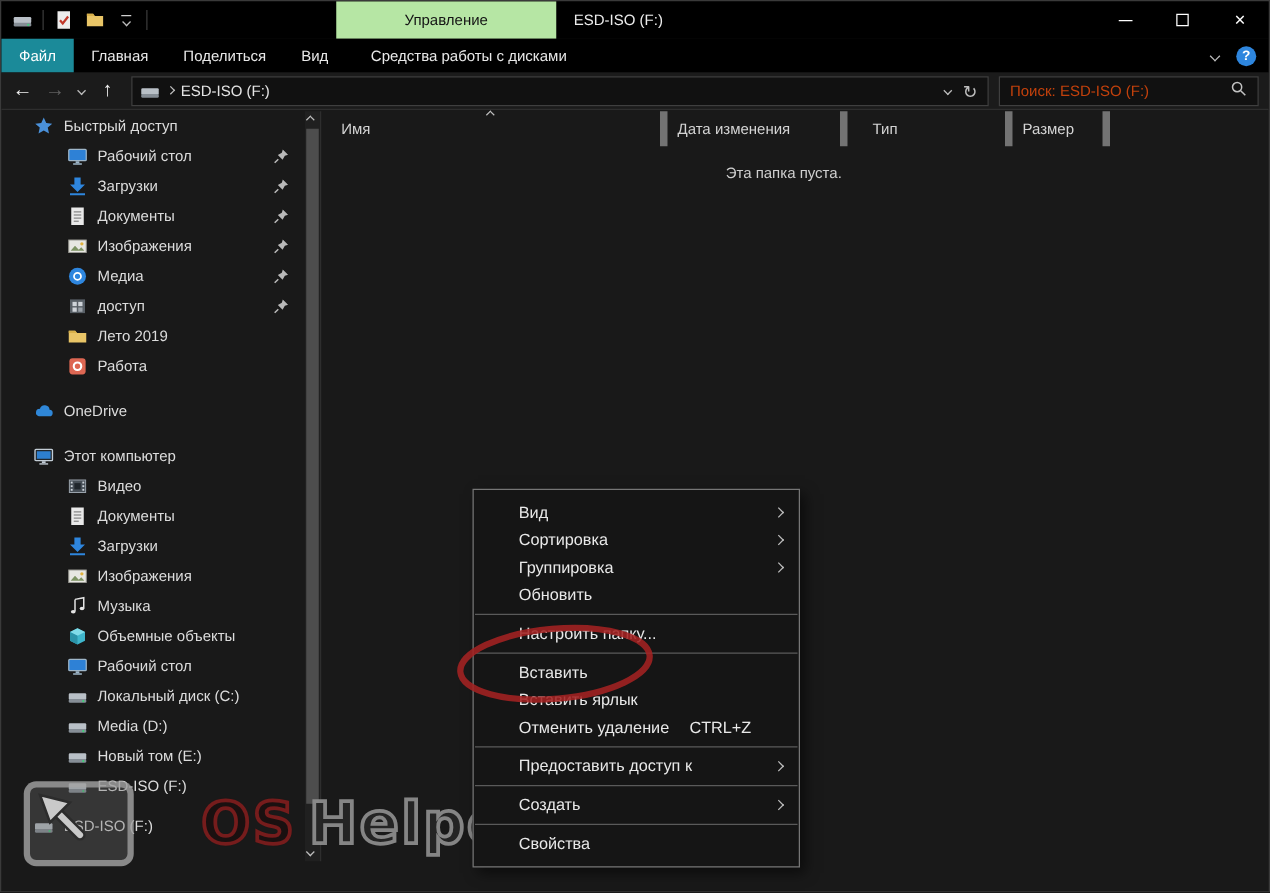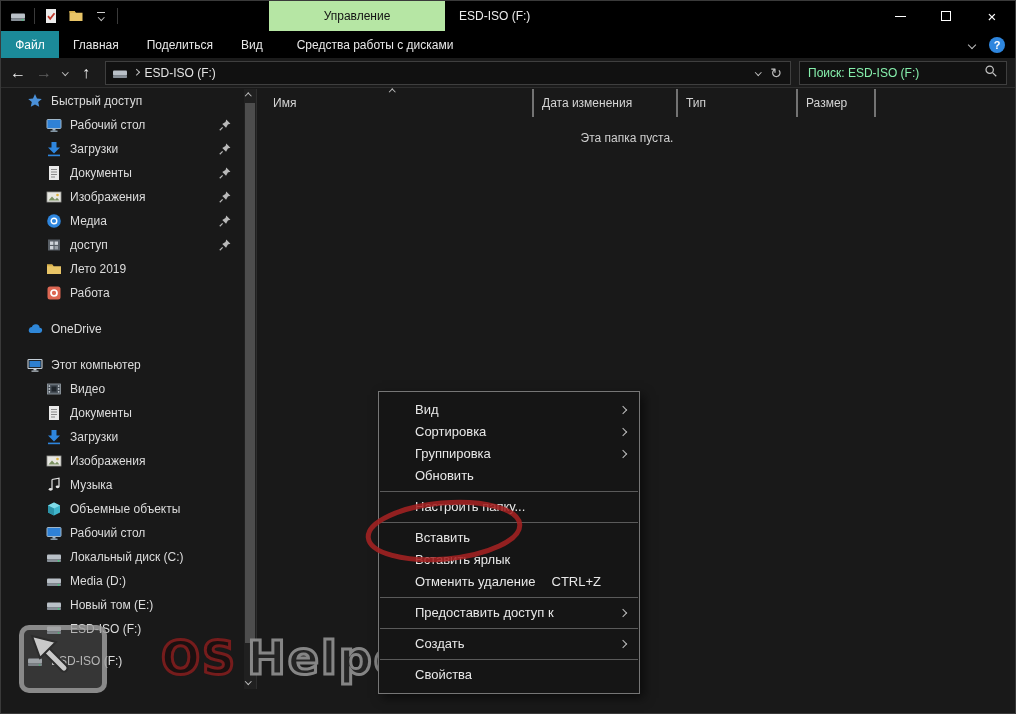--- a/index.html
+++ b/index.html
@@ -49,43 +49,43 @@
   .nav-back{color:#f0f0f0;margin-left:4px;}
   .nav-fwd{color:#5f5f5f;}
   .nav-chev{width:16px;}
   .nav-up{color:#f0f0f0;}
   .address-box{flex:1;height:24px;margin-left:6px;background:#111;border:1px solid #3f3f3f;
     display:flex;align-items:center;padding:0 6px;gap:6px;}
   .address-box svg{width:16px;height:16px;}
   .addr-right{margin-left:auto;display:flex;align-items:center;gap:10px;padding-right:2px;}
   .refresh-glyph{color:#bdbdbd;font-size:14px;}
   .search-box{width:208px;height:24px;margin:8px 8px;background:#111;border:1px solid #3f3f3f;
-    display:flex;align-items:center;padding:0 8px;color:#86efac;}
+    display:flex;align-items:center;padding:0 8px;color:#c2410c;}
   .search-box .mag{margin-left:auto;}
   
   .content{position:absolute;top:88px;left:0;right:0;bottom:24px;display:flex;}
   .sidebar{width:243px;overflow:hidden;position:relative;}
   .sidebar-section{margin-top:12px;}
   .sidebar-section:first-child{margin-top:0;}
   .sidebar-section.root-drive{margin-top:8px;}
   .sidebar-item{height:24px;display:flex;align-items:center;gap:8px;padding-left:26px;color:#dcdcdc;}
-  .sidebar-item.lvl1{padding-left:45px;}
+  .sidebar-item.lvl1{padding-left:45px;margin-left:8px;}
   .sidebar-item .icon{width:16px;height:16px;flex:0 0 16px;display:flex;}
   .sidebar-item .icon svg{width:16px;height:16px;}
   .sidebar-item .pin{margin-left:auto;margin-right:12px;width:14px;height:14px;}
   .sidebar-item .pin svg{width:14px;height:14px;}
   .side-scroll{width:12px;position:relative;background:#202020;}
   .scroll-thumb{position:absolute;left:1px;right:1px;top:14px;height:540px;background:#4d4d4d;}
   .scroll-chev{position:absolute;left:2px;}
   .scroll-chev.top{top:5px;}
   .scroll-chev.bottom{bottom:6px;}
   .v-divider{width:1px;background:#2e2e2e;}
   .main{flex:1;position:relative;}
   .col-headers{display:flex;height:28px;}
-  .col{border-right:2px solid #737373;padding-left:8px;display:flex;align-items:center;color:#d4d4d4;}
+  .col{border-right:6px solid #737373;padding-left:8px;display:flex;align-items:center;color:#d4d4d4;}
   .col.first{padding-left:16px;}
   .sort-chev{position:absolute;top:1px;left:133px;}
   .empty-text{position:absolute;top:42px;left:0;right:18px;text-align:center;color:#cfcfcf;}
   
   .context-menu{position:absolute;left:377px;top:390px;width:262px;background:#151515;
     border:1px solid #767676;padding:7px 0;z-index:60;box-shadow:4px 4px 10px rgba(0,0,0,.55);}
   .menu-item{position:relative;height:22px;line-height:22px;padding-left:36px;color:#e8e8e8;font-size:13px;}
   .menu-item .shortcut{position:absolute;right:38px;top:0;}
   .menu-item .sub-arrow{position:absolute;right:13px;top:8px;}
   .menu-sep{height:1px;background:#5a5a5a;margin:4px 1px;}
@@ -474,21 +474,21 @@
       <span class="chev up small scroll-chev top"></span>
       <div class="scroll-thumb"></div>
       <span class="chev down small scroll-chev bottom"></span>
     </div>
     <div class="v-divider"></div>
     <div class="main">
       <span class="chev up small sort-chev"></span>
       <div class="col-headers" id="col-headers">
           <div class="col first" style="width: 277px;">Имя</div>
           <div class="col" style="width: 144px;">Дата изменения</div>
-          <div class="col" style="width: 120px;">Тип</div>
+          <div class="col" style="width: 120px; margin-left: 12px;">Тип</div>
           <div class="col" style="width: 78px;">Размер</div>
         </div>
       <div class="empty-text">Эта папка пуста.</div>
     </div>
   </div>
 
   <div class="context-menu" id="context-menu">
       <div class="menu-item"><span>Вид</span><span class="chev right sub-arrow"></span></div>
       <div class="menu-item"><span>Сортировка</span><span class="chev right sub-arrow"></span></div>
       <div class="menu-item"><span>Группировка</span><span class="chev right sub-arrow"></span></div>

